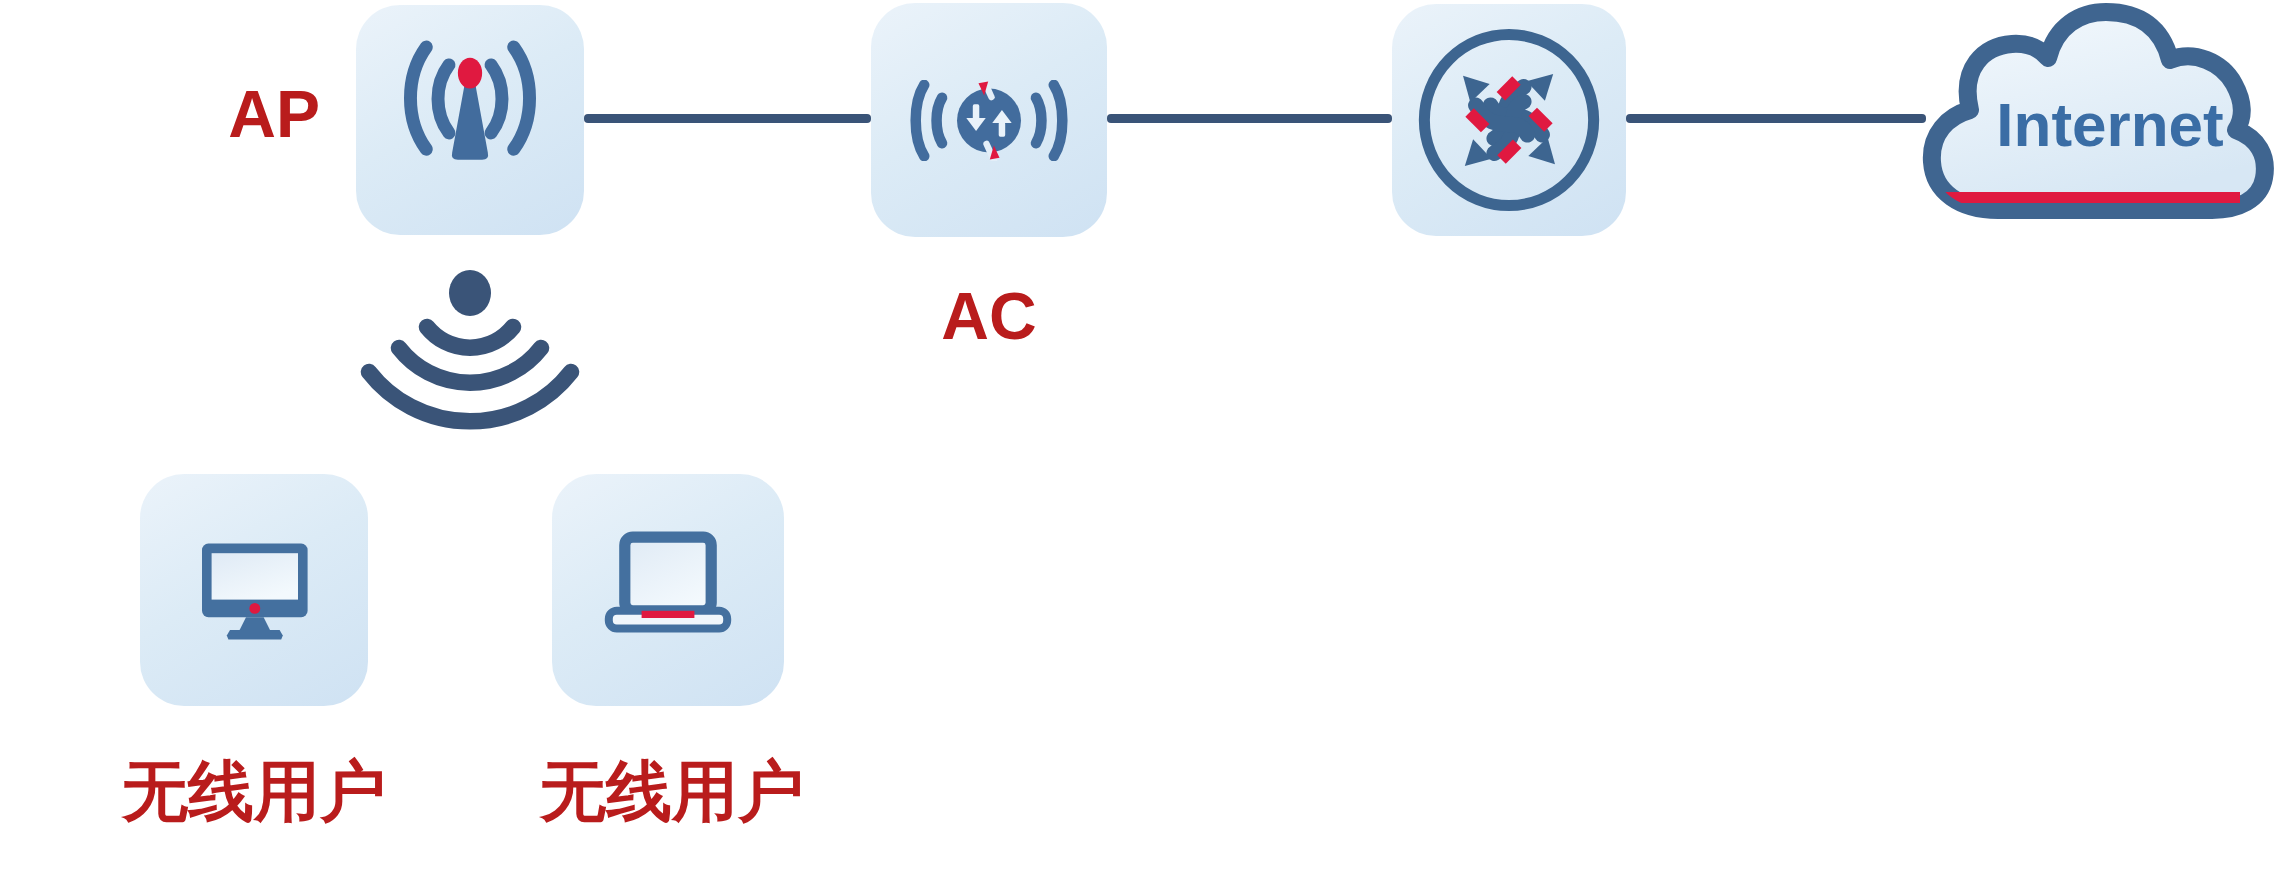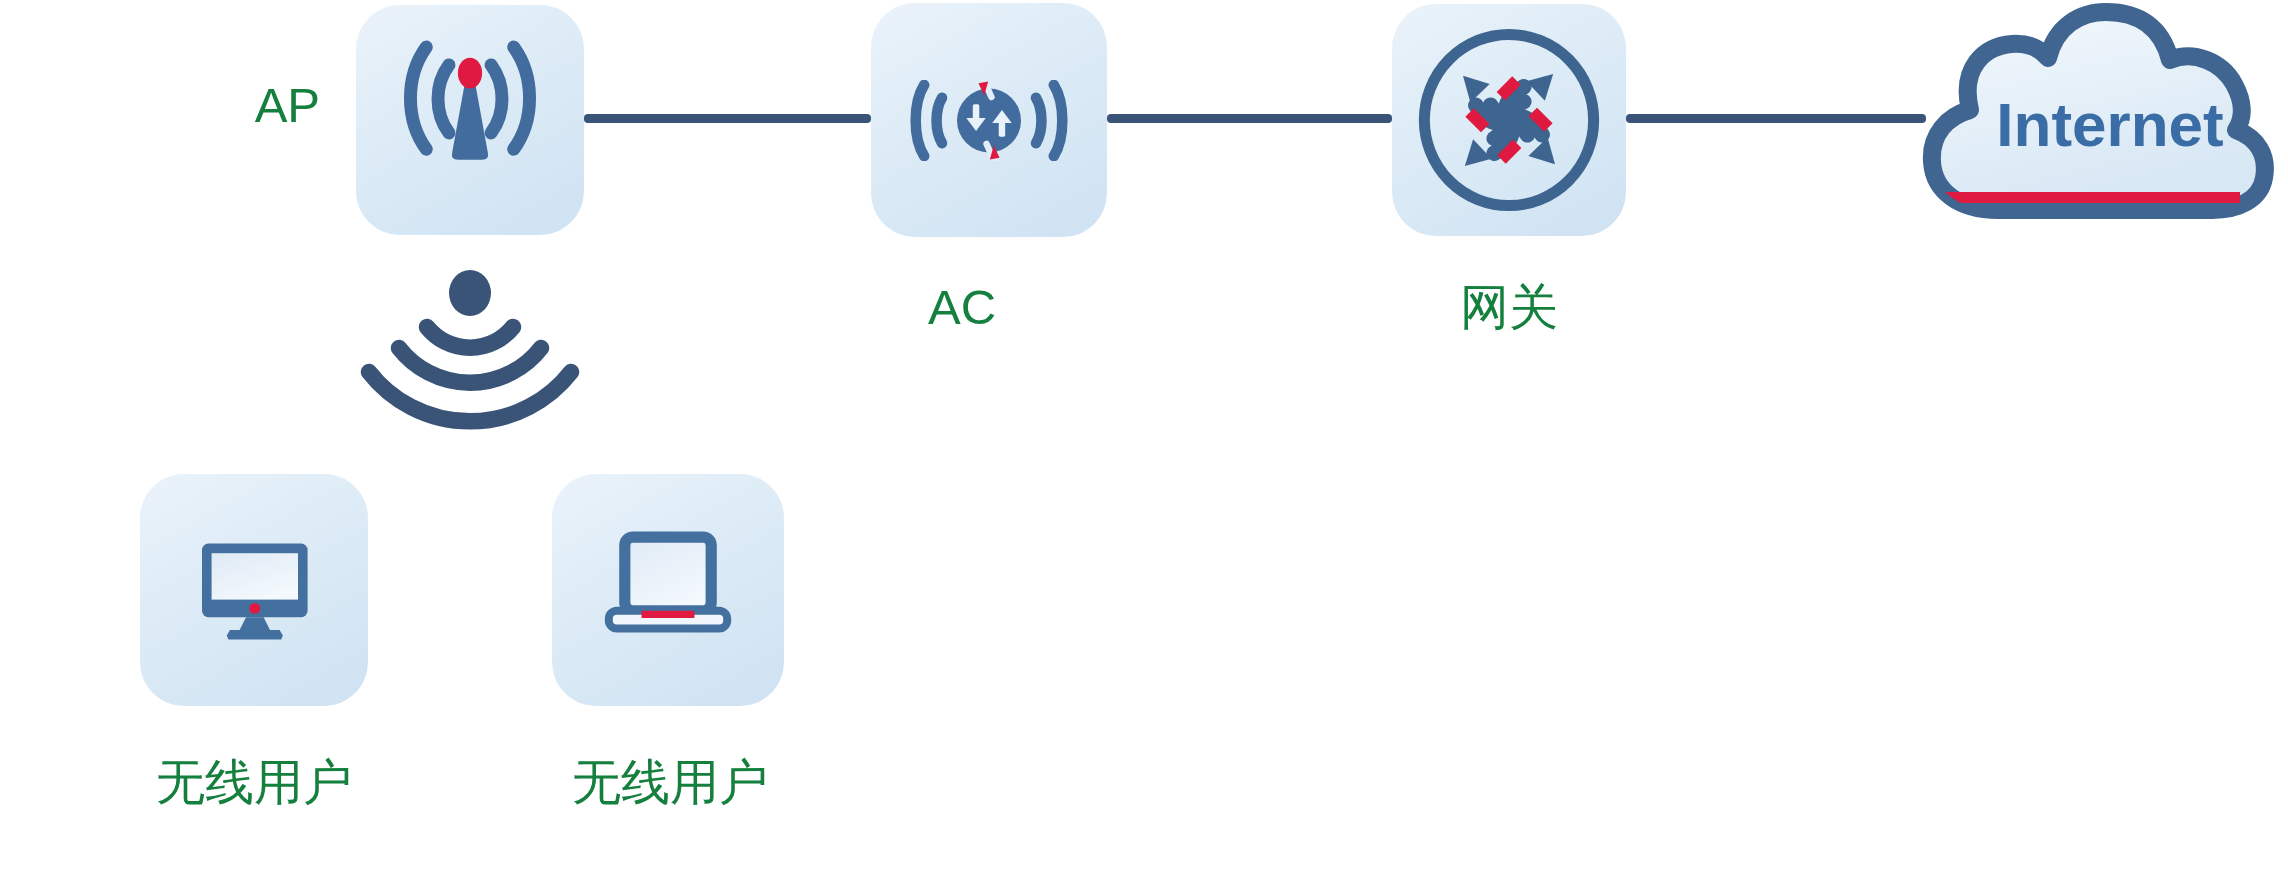--- a/index.html
+++ b/index.html
@@ -12,25 +12,26 @@
   }
   .abs{position:absolute;}
   .tile{
     position:absolute;
     background:linear-gradient(150deg,#ebf3fa 0%,#dcebf6 45%,#cfe2f3 100%);
     border-radius:44px;
     display:flex;align-items:center;justify-content:center;
   }
   .node-label{
     position:absolute;
-    color:#15803d;
-    font-size:49px;
+    color:#b91c1c;
+    font-size:66px;
     line-height:1.12;
     text-align:center;
     white-space:nowrap;
+    font-weight:bold;
   }
   .link{
     position:absolute;
     height:9px;
     background:#3a5478;
     border-radius:4px;
   }
   svg{display:block;}
   .cloud-text{
     font-family:"Liberation Sans","DejaVu Sans",sans-serif;
@@ -80,42 +81,41 @@
         <rect x="112" y="52" width="8" height="18" rx="2"></rect>
         <polygon points="104,53 128,53 116,37"></polygon>
       </g>
       <g fill="#e01940">
         <polygon points="87,4 99,2 94,19"></polygon>
         <polygon points="113,96 101,98 106,81"></polygon>
       </g>
     </svg>
   </div>
 
-  <div class="node-label" style="left:844px;top:280px;width:236px;">AC</div>
+  <div class="node-label" style="left:871px;top:280px;width:236px;">AC</div>
 
   <div class="link" style="left:1107px;top:114px;width:285px;"></div>
 
   <div class="tile" style="left:1392px;top:4px;width:234px;height:232px;">
     <svg width="184" height="198" viewBox="0 0 100 100">
       <defs>
         <g id="gwArrow">
           <path d="M42,60 C54,54 40,42 58,32" fill="none" stroke="#3d6590" stroke-width="8.5" stroke-linecap="round"></path>
           <polygon points="74,25 59.5,29 69.5,39.5" fill="#3d6590"></polygon>
           <rect x="44" y="29.5" width="12" height="6.5" fill="#e01940" transform="rotate(-45 50 33)"></rect>
         </g>
       </defs>
       <ellipse cx="50" cy="50" rx="46" ry="46.5" fill="none" stroke="#3d6590" stroke-width="6"></ellipse>
       <use href="#gwArrow"></use>
       <use href="#gwArrow" transform="rotate(90 50 50)"></use>
       <use href="#gwArrow" transform="rotate(180 50 50)"></use>
       <use href="#gwArrow" transform="rotate(270 50 50)"></use>
     </svg>
   </div>
 
-  <div class="node-label" style="left:1392px;top:280px;width:234px;">网关</div>
 
   <div class="link" style="left:1626px;top:114px;width:300px;"></div>
 
   <svg class="abs" style="left:1908px;top:2px;" width="374" height="234" viewBox="0 0 187 117">
     <defs>
       <linearGradient id="cloudGrad" x1="0" y1="0" x2="0.4" y2="1">
         <stop offset="0" stop-color="#f4f9fd"></stop>
         <stop offset="1" stop-color="#d7e7f4"></stop>
       </linearGradient>
       <clipPath id="cloudClip">

